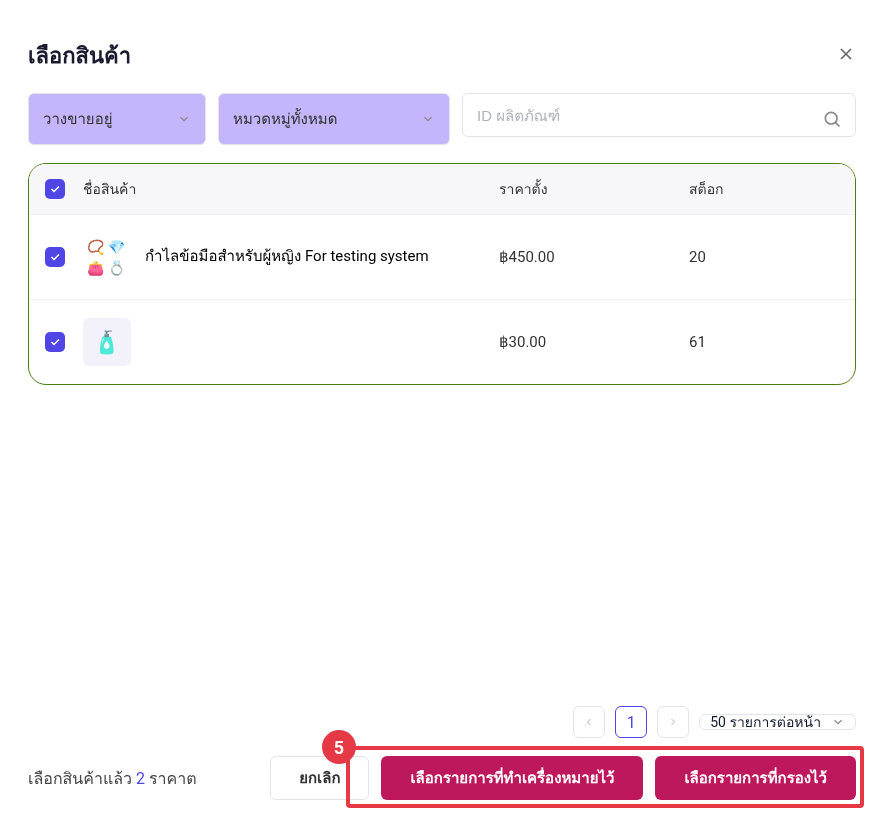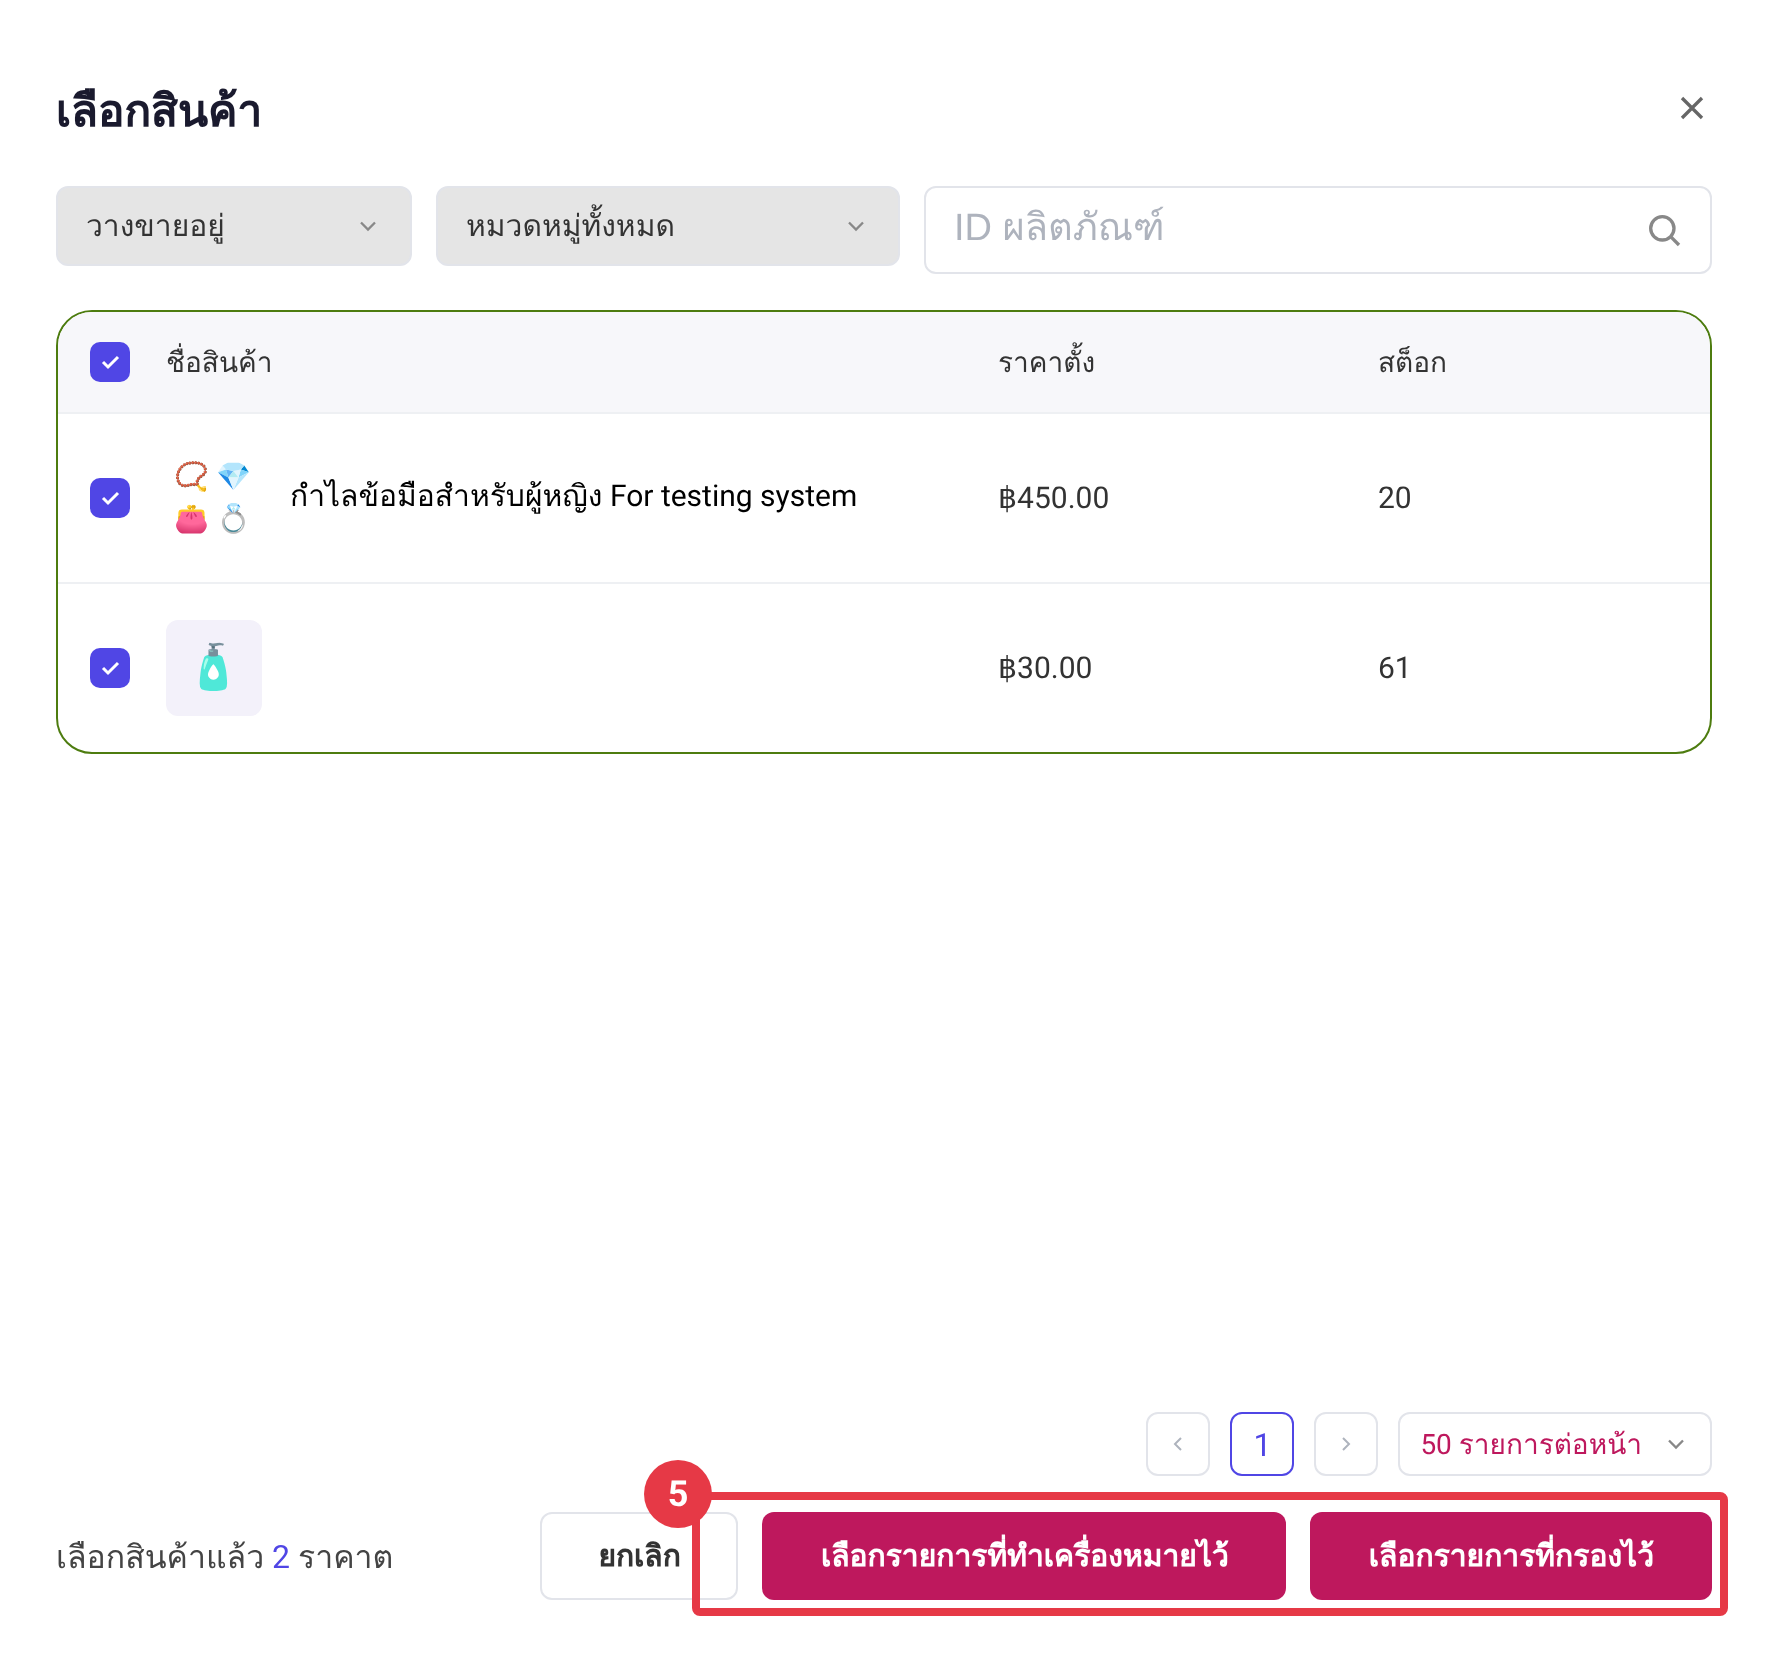--- a/index.html
+++ b/index.html
@@ -34,45 +34,45 @@
     height: 20px;
     cursor: pointer;
     color: #666;
   }
   .filters {
     display: flex;
     gap: 12px;
     padding: 0 28px 18px 28px;
   }
   .select {
-    background: #e5e5e5;
+    background: #c4b5fd;
     border: 1px solid #e2e4ea;
     border-radius: 6px;
-    height: 40px;
+    height: 52px;
     display: flex;
     align-items: center;
     justify-content: space-between;
     padding: 0 14px;
     cursor: pointer;
     font-size: 15px;
     color: #333;
   }
   .select-status { width: 178px; }
   .select-category { width: 232px; }
   .search-wrap {
     flex: 1;
     position: relative;
   }
   .search-input {
     width: 100%;
     height: 44px;
     border: 1px solid #e2e4ea;
     border-radius: 6px;
     padding: 0 44px 0 14px;
-    font-size: 19px;
+    font-size: 15px;
     color: #333;
   }
   .search-input::placeholder { color: #aeb3bd; }
   .search-icon {
     position: absolute;
     right: 14px;
     top: 50%;
     transform: translateY(-50%);
     width: 20px;
     height: 20px;
@@ -168,29 +168,29 @@
     cursor: pointer;
     color: #aeb3bd;
     background: #fff;
   }
   .pager-btn.active {
     border-color: #5046e5;
     color: #5046e5;
   }
   .pager-btn svg { width: 12px; height: 12px; }
   .page-size {
-    height: 32px;
+    height: 16px;
     border: 1px solid #e2e4ea;
     border-radius: 6px;
     padding: 0 10px;
     display: flex;
     align-items: center;
     gap: 10px;
     font-size: 14px;
-    color: #be185d;
+    color: #0f172a;
     cursor: pointer;
   }
   .actions {
     display: flex;
     align-items: center;
     gap: 12px;
   }
   .sel-text {
     font-size: 16px;
     color: #444;

